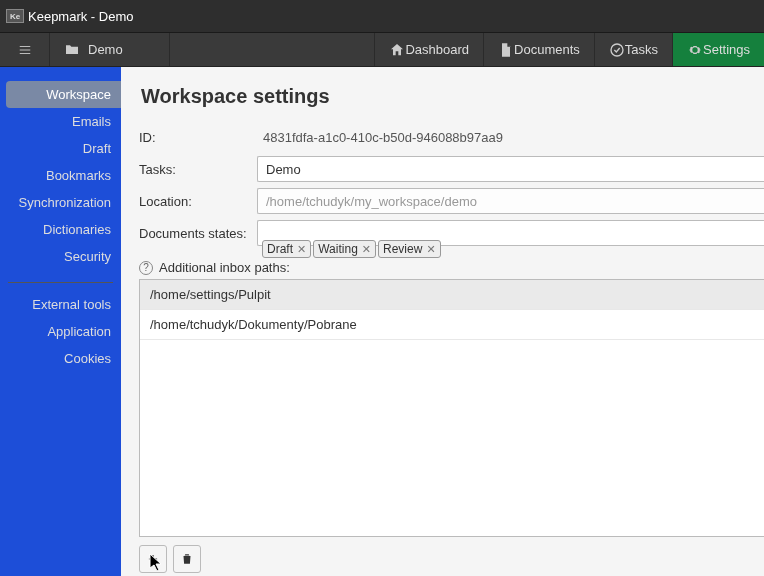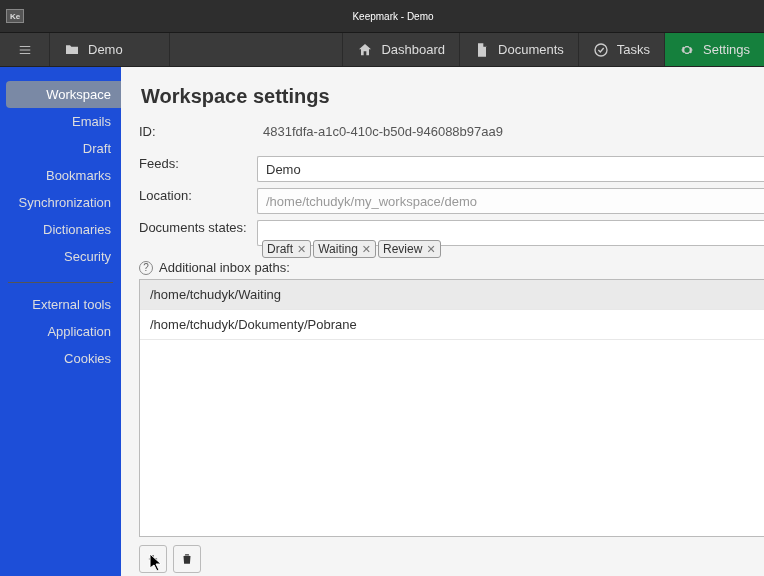--- a/index.html
+++ b/index.html
@@ -28,23 +28,23 @@
       display: flex;
       align-items: center;
       justify-content: center;
       font-size: 8px;
       color: #ddd;
       font-weight: bold;
       margin-right: 4px;
     }
     .titlebar .title {
       flex: 1;
-      text-align: center;
+      text-align: left;
       color: #fff;
-      font-size: 10px;
+      font-size: 13px;
     }
     
     .toolbar {
       height: 34px;
       background: #3a3a3a;
       display: flex;
       align-items: stretch;
       border-bottom: 1px solid #222;
     }
     .hamburger {
@@ -64,21 +64,20 @@
       gap: 8px;
       border-right: 1px solid #2a2a2a;
       cursor: pointer;
       min-width: 120px;
     }
     .tool-spacer { flex: 1; }
     .tool-btn {
       display: flex;
       align-items: center;
       padding: 0 14px;
-      gap: 8px;
       color: #ddd;
       cursor: pointer;
       border-left: 1px solid #2a2a2a;
     }
     .tool-btn.active {
       background: #15803d;
     }
     .tool-btn svg, .crumb svg { width: 16px; height: 16px; fill: #ccc; }
     
     .main {
@@ -128,21 +127,21 @@
     }
     .page-title {
       font-size: 20px;
       font-weight: bold;
       color: #333;
       margin-bottom: 16px;
       padding-left: 2px;
     }
     .form-row {
       display: flex;
-      align-items: flex-start;
+      align-items: center;
       margin-bottom: 6px;
       min-height: 26px;
     }
     .form-label {
       width: 118px;
       color: #333;
       font-size: 13px;
     }
     .form-value {
       color: #555;
@@ -317,21 +316,21 @@
   <div class="content">
     <div class="content-inner">
       <div class="page-title">Workspace settings</div>
 
       <div class="form-row">
         <div class="form-label">ID:</div>
         <div class="form-value">4831fdfa-a1c0-410c-b50d-946088b97aa9</div>
       </div>
 
       <div class="form-row">
-        <div class="form-label">Feeds:</div>
+        <div class="form-label">Tasks:</div>
         <input class="text-input" value="Demo" style="">
       </div>
 
       <div class="form-row">
         <div class="form-label">Location:</div>
         <input class="text-input readonly" readonly="" value="/home/tchudyk/my_workspace/demo" style="">
       </div>
 
       <div class="form-row">
         <div class="form-label">Documents states:</div>
@@ -350,21 +349,21 @@
           </span>
         </div>
       </div>
 
       <div class="subheader">
         <span class="qicon">?</span>
         <span>Additional inbox paths:</span>
       </div>
 
       <div class="paths">
-        <div class="path-row selected">/home/tchudyk/Waiting</div>
+        <div class="path-row selected">/home/settings/Pulpit</div>
         <div class="path-row">/home/tchudyk/Dokumenty/Pobrane</div>
       </div>
 
       <div class="actions">
         <div class="icon-btn">
           <svg viewBox="0 0 24 24">
               <path d="M11 5h2v6h6v2h-6v6h-2v-6H5v-2h6z"></path>
             </svg>
         </div>
         <div class="icon-btn">

